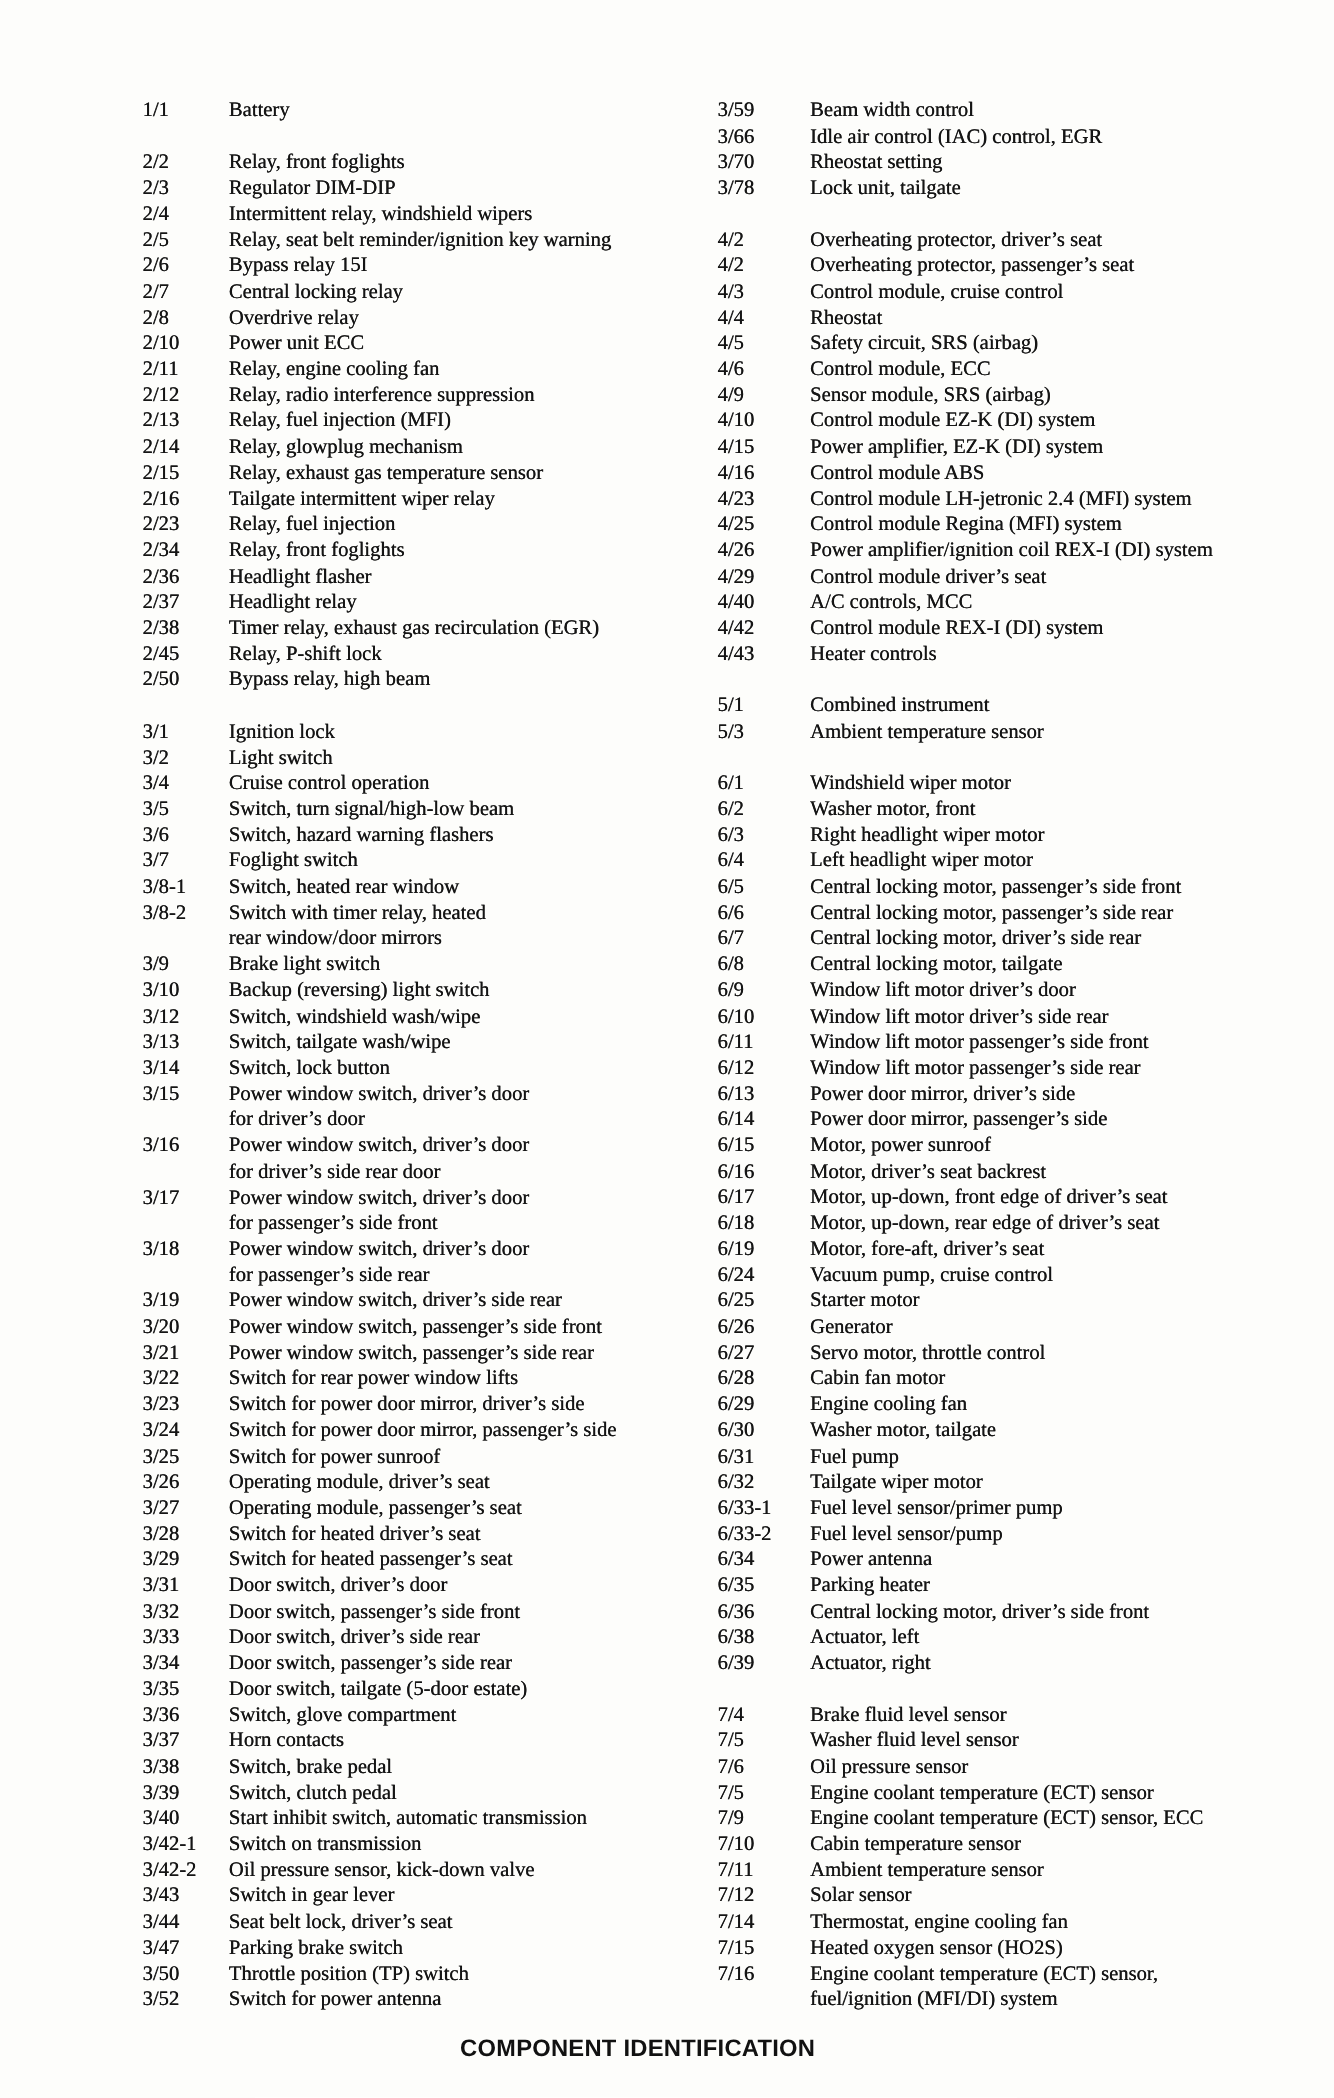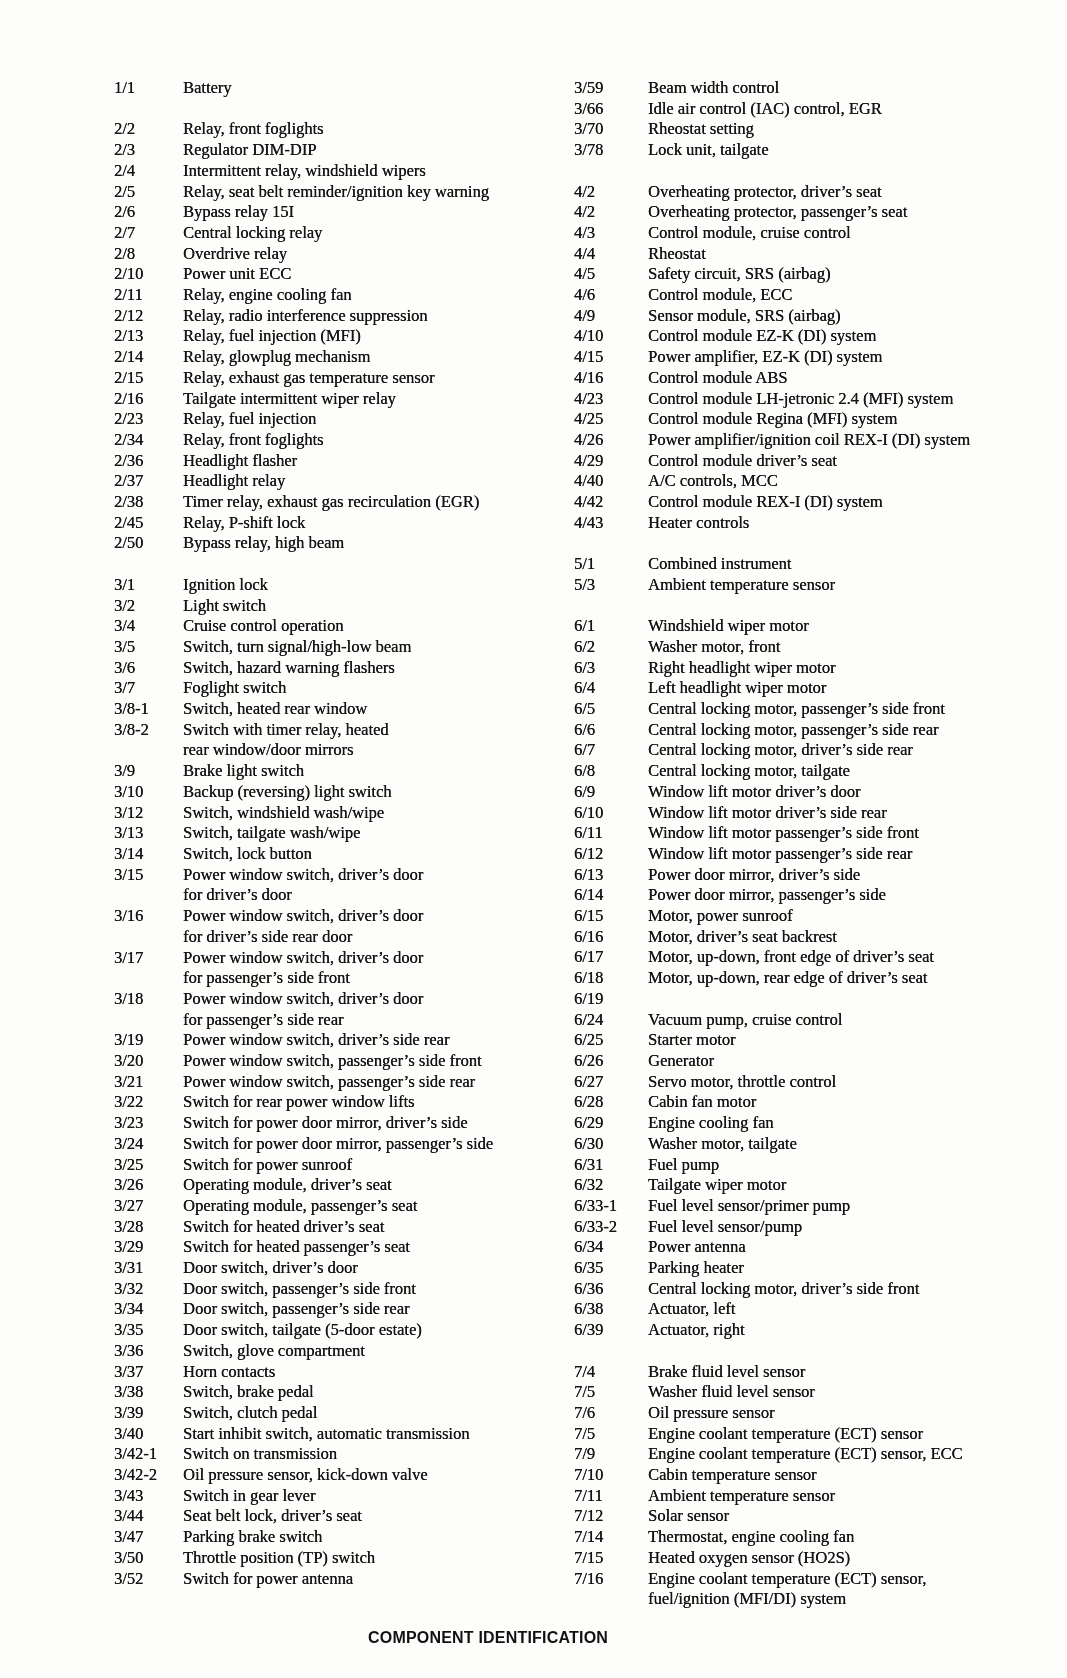--- a/index.html
+++ b/index.html
@@ -32,21 +32,21 @@
   }
   .col-left  .code { width: 69px; flex: 0 0 69px; }
   .col-right .code { width: 74px; flex: 0 0 74px; }
   .desc { flex: 1 1 auto; }
   .footer-title {
     position: absolute;
     left: 368px;
     top: 1629px;
     font-family: "Liberation Sans", "DejaVu Sans", sans-serif;
     font-weight: bold;
-    font-size: 16px;
+    font-size: 19px;
     letter-spacing: 0.2px;
     color: #111111;
   }
 </style>
 </head>
 <body>
 
 <div class="page">
   <div class="col col-left">
       <div class="group">
@@ -276,20 +276,24 @@
         </div>
         <div class="row">
           <span class="code">3/31</span>
           <span class="desc">Door switch, driver’s door</span>
         </div>
         <div class="row">
           <span class="code">3/32</span>
           <span class="desc">Door switch, passenger’s side front</span>
         </div>
         <div class="row">
+          <span class="code">3/33</span>
+          <span class="desc">Door switch, driver’s side rear</span>
+        </div>
+        <div class="row">
           <span class="code">3/34</span>
           <span class="desc">Door switch, passenger’s side rear</span>
         </div>
         <div class="row">
           <span class="code">3/35</span>
           <span class="desc">Door switch, tailgate (5-door estate)</span>
         </div>
         <div class="row">
           <span class="code">3/36</span>
           <span class="desc">Switch, glove compartment</span>
@@ -507,20 +511,21 @@
         <div class="row">
           <span class="code">6/17</span>
           <span class="desc">Motor, up-down, front edge of driver’s seat</span>
         </div>
         <div class="row">
           <span class="code">6/18</span>
           <span class="desc">Motor, up-down, rear edge of driver’s seat</span>
         </div>
         <div class="row">
           <span class="code">6/19</span>
+          <span class="desc">Motor, fore-aft, driver’s seat</span>
         </div>
         <div class="row">
           <span class="code">6/24</span>
           <span class="desc">Vacuum pump, cruise control</span>
         </div>
         <div class="row">
           <span class="code">6/25</span>
           <span class="desc">Starter motor</span>
         </div>
         <div class="row">

